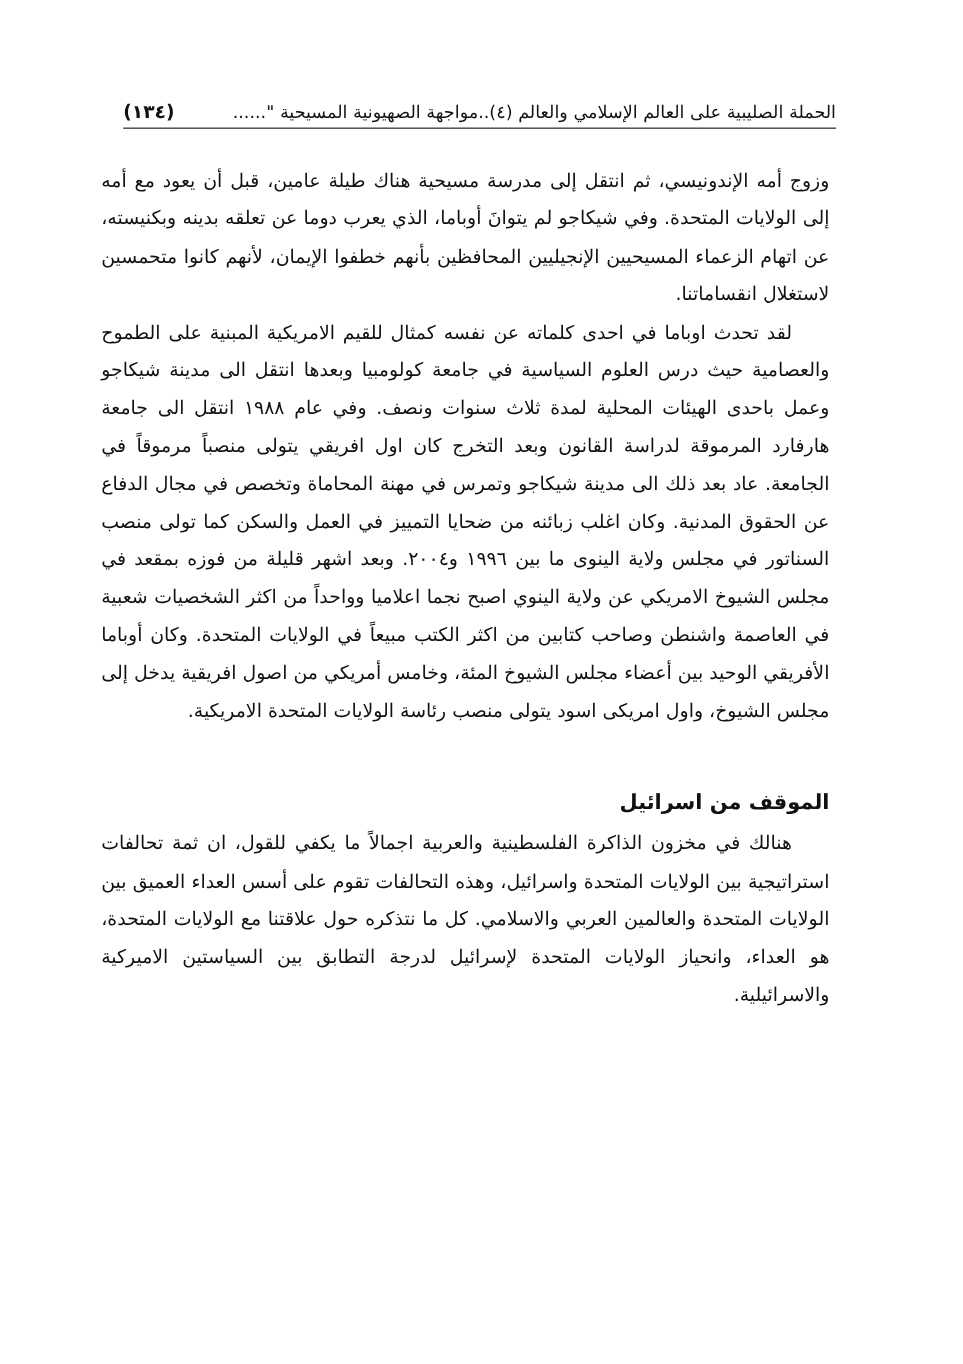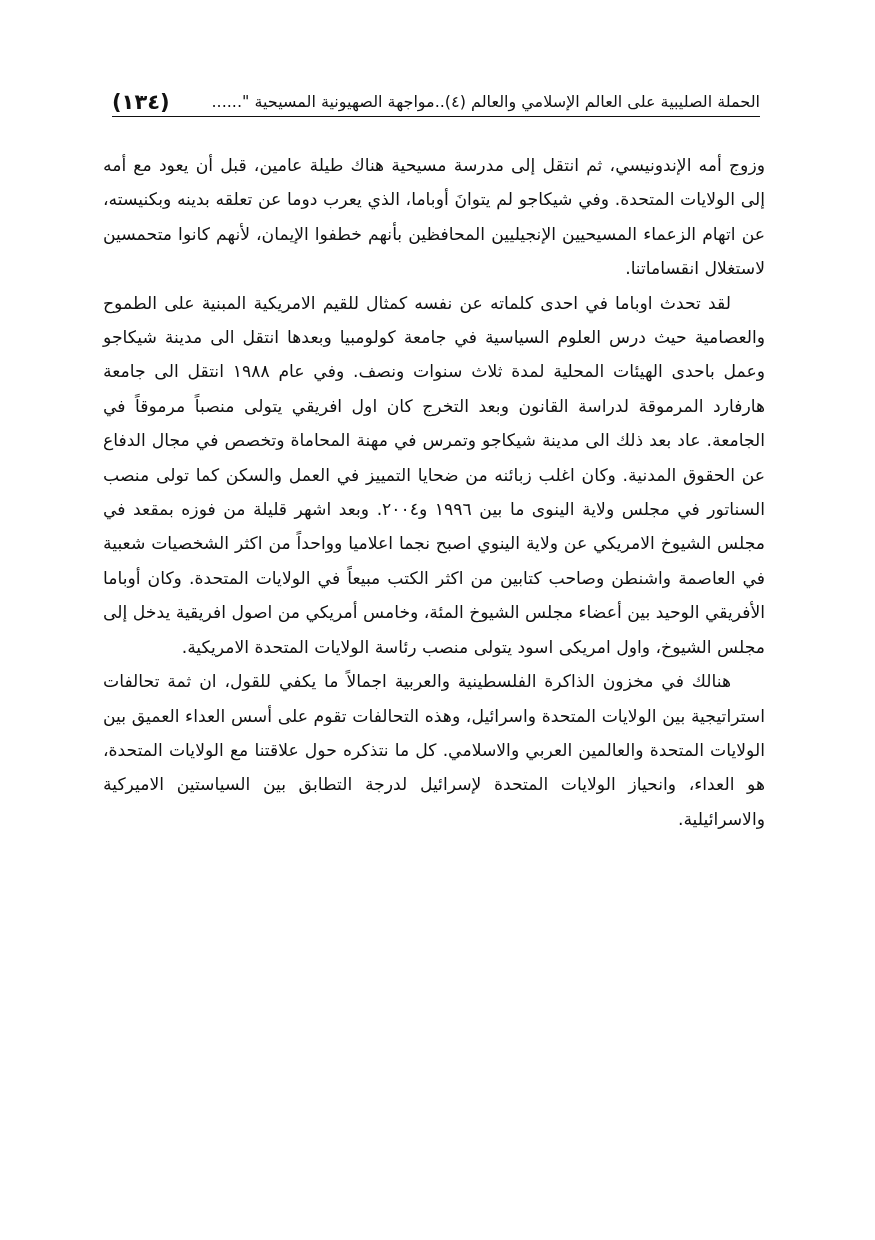--- a/index.html
+++ b/index.html
@@ -36,28 +36,28 @@
       direction: rtl;
     }
     .header-title {
       font-weight: normal;
       font-size: 16px;
       white-space: nowrap;
       line-height: 28px;
     }
     .header-page {
       font-weight: bold;
-      font-size: 21px;
+      font-size: 17px;
       white-space: nowrap;
       line-height: 28px;
     }
     .content {
       position: absolute;
       top: 148px;
-      left: 103px;
+      left: 92px;
       width: 662px;
       direction: rtl;
       text-align: justify;
       text-align-last: right;
       font-size: 17.2px;
       line-height: 34.4px;
     }
     .para {
       margin: 0;
     }
@@ -78,17 +78,18 @@
 
   <div class="header">
     <span class="header-title">الحملة الصليبية على العالم الإسلامي والعالم (٤)..مواجهة الصهيونية المسيحية "......</span>
     <span class="header-page">(١٣٤)</span>
   </div>
 
   <div class="content">
     <p class="para">وزوج أمه الإندونيسي، ثم انتقل إلى مدرسة مسيحية هناك طيلة عامين، قبل أن يعود مع أمه إلى الولايات المتحدة. وفي شيكاجو لم يتوانَ أوباما، الذي يعرب دوما عن تعلقه بدينه وبكنيسته، عن اتهام الزعماء المسيحيين الإنجيليين المحافظين بأنهم خطفوا الإيمان، لأنهم كانوا متحمسين لاستغلال انقساماتنا.</p>
     <p class="para indent">لقد تحدث اوباما في احدى كلماته عن نفسه كمثال للقيم الامريكية المبنية على الطموح والعصامية حيث درس العلوم السياسية في جامعة كولومبيا وبعدها انتقل الى مدينة شيكاجو وعمل باحدى الهيئات المحلية لمدة ثلاث سنوات ونصف. وفي عام ١٩٨٨ انتقل الى جامعة هارفارد المرموقة لدراسة القانون وبعد التخرج كان اول افريقي يتولى منصباً مرموقاً في الجامعة. عاد بعد ذلك الى مدينة شيكاجو وتمرس في مهنة المحاماة وتخصص في مجال الدفاع عن الحقوق المدنية. وكان اغلب زبائنه من ضحايا التمييز في العمل والسكن كما تولى منصب السناتور في مجلس ولاية الينوى ما بين ١٩٩٦ و٢٠٠٤. وبعد اشهر قليلة من فوزه بمقعد في مجلس الشيوخ الامريكي عن ولاية الينوي اصبح نجما اعلاميا وواحداً من اكثر الشخصيات شعبية في العاصمة واشنطن وصاحب كتابين من اكثر الكتب مبيعاً في الولايات المتحدة. وكان أوباما الأفريقي الوحيد بين أعضاء مجلس الشيوخ المئة، وخامس أمريكي من اصول افريقية يدخل إلى مجلس الشيوخ، واول امريكى اسود يتولى منصب رئاسة الولايات المتحدة الامريكية.</p>
 
+    <h2 class="section-heading">الموقف من اسرائيل</h2>
 
     <p class="para indent">هنالك في مخزون الذاكرة الفلسطينية والعربية اجمالاً ما يكفي للقول، ان ثمة تحالفات استراتيجية بين الولايات المتحدة واسرائيل، وهذه التحالفات تقوم على أسس العداء العميق بين الولايات المتحدة والعالمين العربي والاسلامي. كل ما نتذكره حول علاقتنا مع الولايات المتحدة، هو العداء، وانحياز الولايات المتحدة لإسرائيل لدرجة التطابق بين السياستين الاميركية والاسرائيلية.</p>
   </div>
 
 </div>
 
 </body></html>

